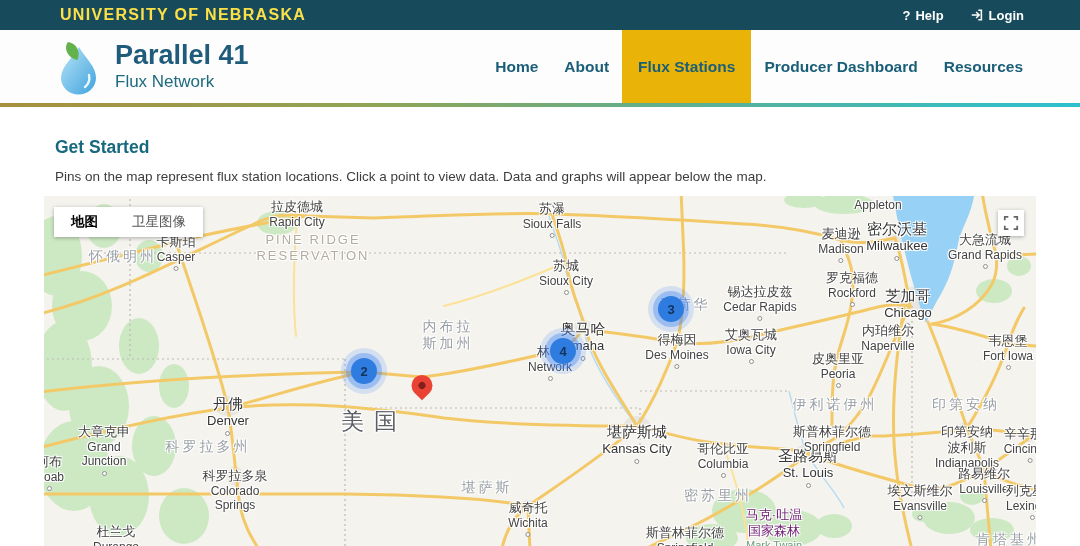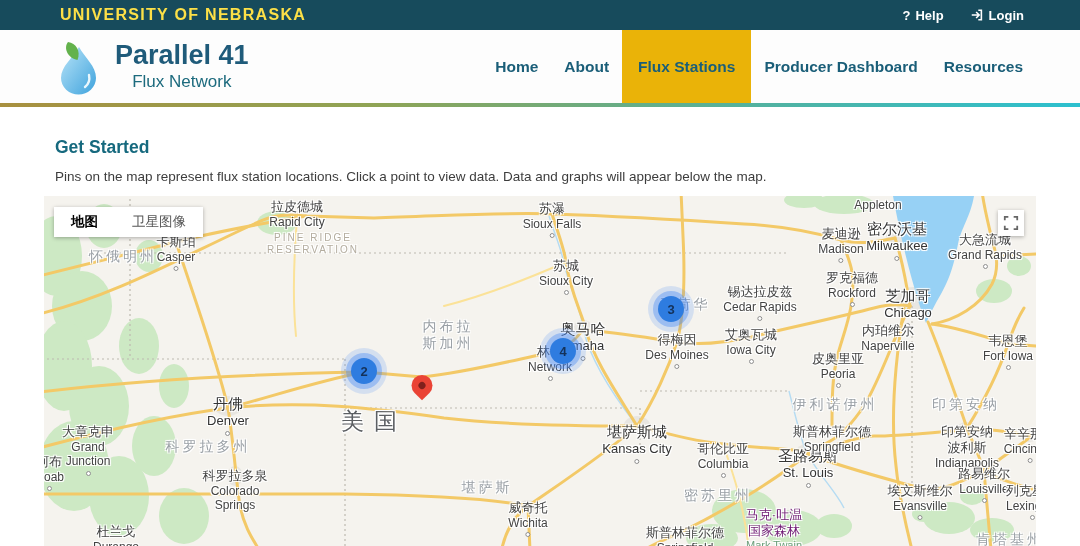--- a/index.html
+++ b/index.html
@@ -15,21 +15,21 @@
   .toplink { color:#fff; font-size:13px; font-weight:bold; display:flex;
              align-items:center; gap:5px; cursor:pointer; }
   .qmark { font-weight:bold; font-size:13px; }
 
   
   .header { height:73px; background:#fdfdfd; display:flex; align-items:center;
             padding-left:55px; position:relative; }
   .logo { width:46px; height:56px; margin-right:14px; }
   .title-block { display:flex; flex-direction:column; }
   .site-title { font-size:27px; font-weight:bold; color:#1f5b7a; line-height:1.05; }
-  .site-sub { font-size:17px; color:#1d6b7e; text-align:center; margin-top:2px; }
+  .site-sub { font-size:17px; color:#1d6b7e; text-align:left; margin-top:2px; }
   .nav { margin-left:auto; height:73px; display:flex; align-items:stretch;
          padding-right:44px; }
   .nav-item { display:flex; align-items:center; padding:0 13px; font-size:15.5px;
               font-weight:bold; color:#1a5e78; cursor:pointer; }
   .nav-item.active { background:#eab308; padding:0 16px; }
   .accent-bar { height:4px;
     background:linear-gradient(90deg,#a8903f 0%,#8fa455 35%,#52b2a0 70%,#2cc0cf 100%); }
 
   
   .intro-heading { margin:30px 0 0 55px; font-size:17.5px; font-weight:bold; color:#16697e; }
@@ -42,21 +42,21 @@
 
   .mlabel { position:absolute; transform:translateX(-50%); text-align:center;
             white-space:nowrap; line-height:1.22; z-index:3;
             text-shadow:-1px -1px 0 #fff,1px -1px 0 #fff,-1px 1px 0 #fff,1px 1px 0 #fff,0 0 3px #fff; }
   .mlabel .zh { font-size:13px; color:#434343; }
   .mlabel .en { font-size:12px; color:#434343; }
   .mlabel.city-lg .zh { font-size:15px; color:#343434; }
   .mlabel.city-lg .en { font-size:13px; color:#343434; }
   .mlabel.state .zh { font-size:14px; color:#9aa0a6; letter-spacing:3px; }
   .mlabel.country .zh { font-size:23px; color:#5c5f63; letter-spacing:10px; font-weight:500; }
-  .mlabel.reservation .en { font-size:10px; color:#b3ac9e; letter-spacing:2px; }
+  .mlabel.reservation .en { font-size:13px; color:#b3ac9e; letter-spacing:2px; }
   .mlabel.forest .zh { font-size:13px; color:#701a75; }
   .mlabel.forest .en { font-size:11px; color:#6b9e7a; }
   .dot { width:5px; height:5px; background:#fff; border:1.5px solid #8f8f8f;
          border-radius:50%; margin:2px auto 0; }
 
   .mcluster { position:absolute; width:26px; height:26px; border-radius:50%;
               background:#2e7ce0; color:#14325a; font-weight:bold; font-size:13px;
               display:flex; align-items:center; justify-content:center;
               transform:translate(-50%,-50%); z-index:5; cursor:pointer;
               box-shadow:0 0 0 5px rgba(66,133,244,.38), 0 0 0 10px rgba(66,133,244,.18); }
@@ -328,21 +328,21 @@
           <div class="zh">斯加州</div>
         </div>
         <div class="mlabel country" style="left: 330px; top: 211px;">
           <div class="zh">美国</div>
         </div>
         <div class="mlabel city-lg" style="left: 184px; top: 199px;">
           <div class="zh">丹佛</div>
           <div class="en">Denver</div>
           <div class="dot"></div>
         </div>
-        <div class="mlabel city" style="left: 44px; top: 228px;">
+        <div class="mlabel city" style="left: 60px; top: 228px;">
           <div class="zh">大章克申</div>
           <div class="en">Grand</div>
           <div class="en">Junction</div>
           <div class="dot"></div>
         </div>
         <div class="mlabel city" style="left: 5px; top: 258px;">
           <div class="zh">阿布</div>
           <div class="en">Moab</div>
           <div class="dot"></div>
         </div>

